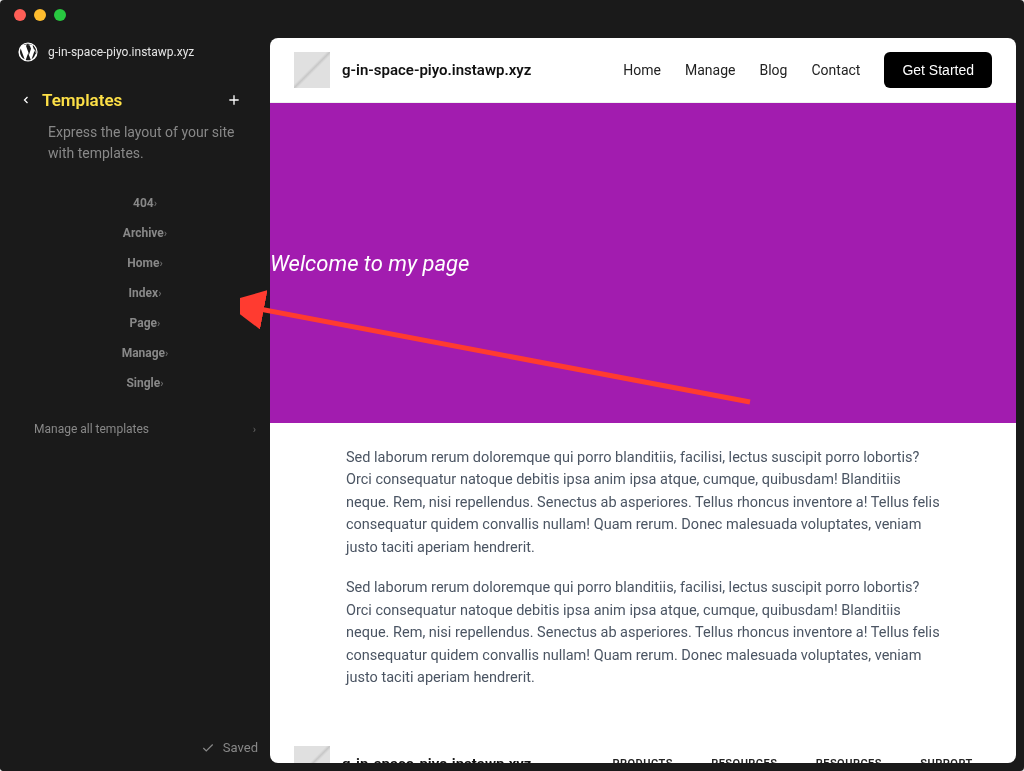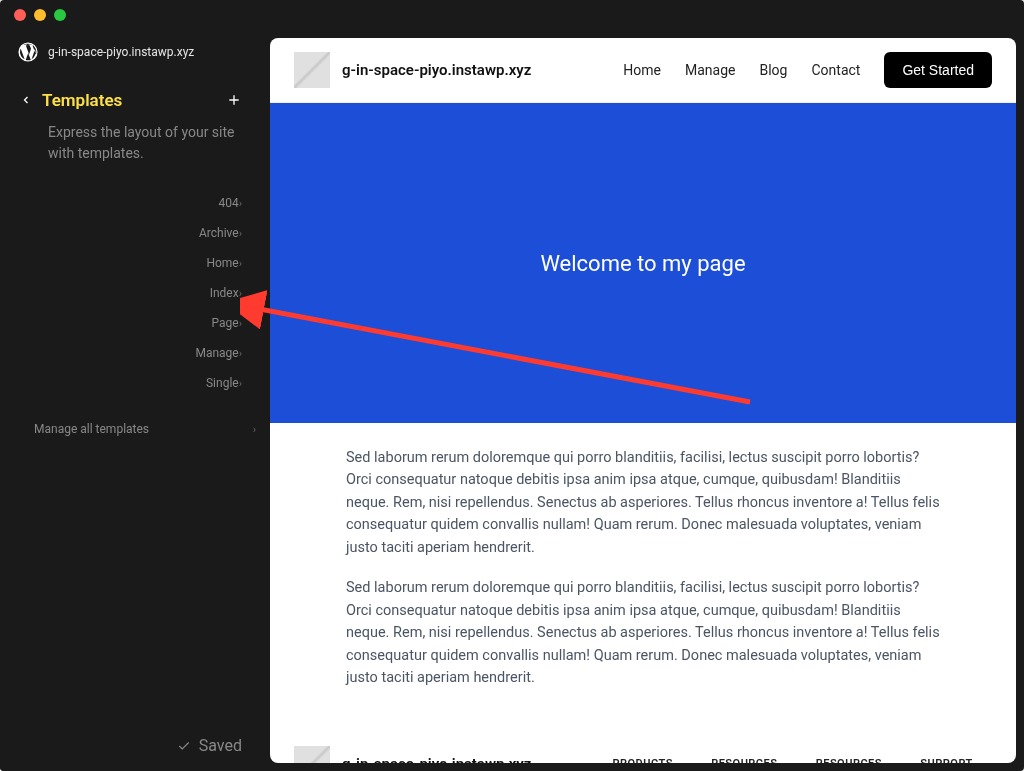--- a/index.html
+++ b/index.html
@@ -74,43 +74,44 @@
     .panel-desc {
       padding: 4px 20px 16px 48px;
       font-size: 14px;
       color: #888;
       line-height: 1.5;
     }
     .template-list { padding: 8px 20px; }
     .template-item {
       display: flex;
       align-items: center;
-      justify-content: flex-end;
+      justify-content: center;
       padding: 8px 0 8px 28px;
       color: #888;
       font-size: 12px;
       cursor: pointer;
+      font-weight: bold;
     }
     .chev { color: #666; font-size: 11px; }
     .manage-item {
       display: flex;
       align-items: center;
       justify-content: space-between;
       padding: 16px 0 8px 28px;
       margin: 0 6px;
       color: #888;
       font-size: 12px;
       cursor: pointer;
     }
     .saved-status {
       position: absolute;
       bottom: 16px;
-      right: 20px;
+      right: 4px;
       color: #888;
-      font-size: 16px;
+      font-size: 13px;
       display: flex;
       align-items: center;
       gap: 8px;
     }
     .preview-pane {
       position: absolute;
       top: 38px;
       left: 270px;
       right: 8px;
       bottom: 8px;
@@ -141,25 +142,25 @@
       background: #000000;
       color: #fff;
       border: none;
       padding: 10px 18px;
       border-radius: 6px;
       font-size: 14px;
       font-weight: 500;
       cursor: pointer;
     }
     .hero {
-      background: #1d4ed8;
+      background: #a21caf;
       height: 320px;
       display: flex;
       align-items: center;
-      justify-content: center;
+      font-style: italic;
     }
     .hero-title { color: #fff; font-size: 22px; font-weight: 400; }
     .content-block {
       padding: 24px 76px;
       color: #4b5563;
       font-size: 14.5px;
       line-height: 1.55;
     }
     .content-block p { margin-bottom: 18px; }
     .site-footer {

